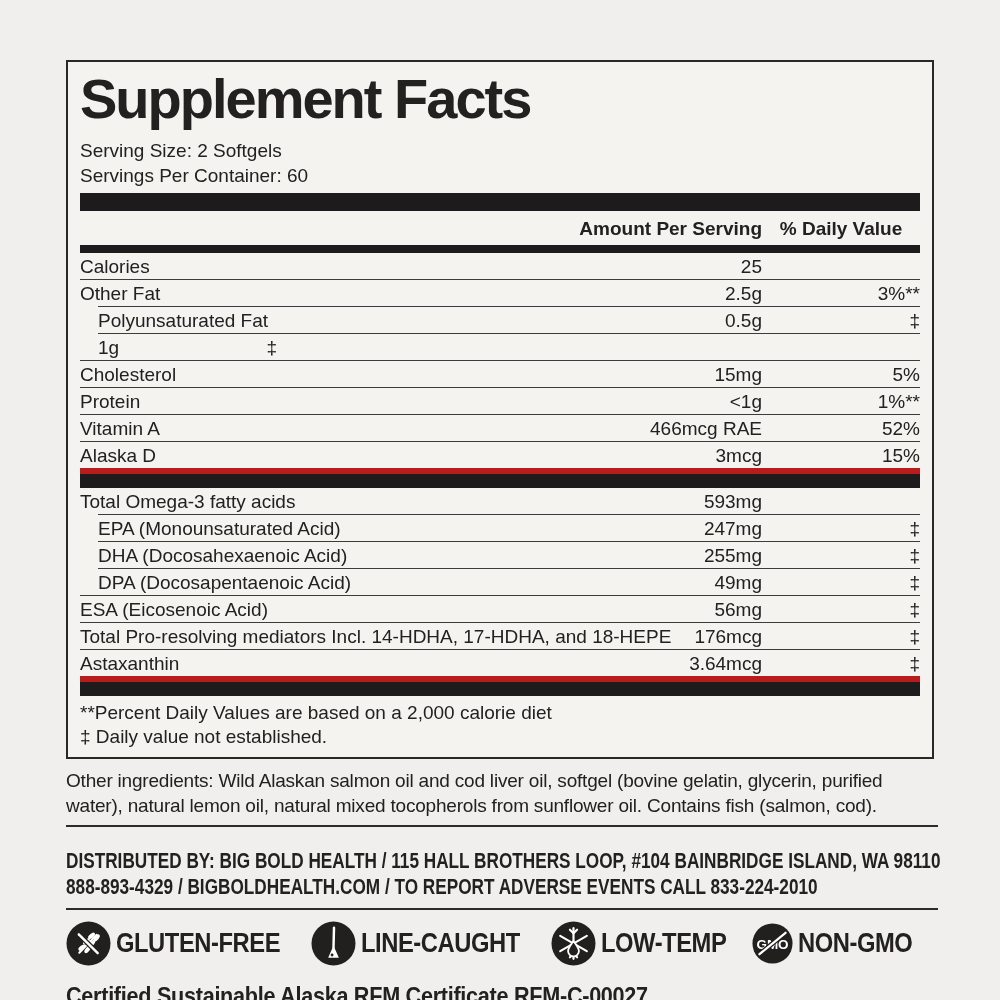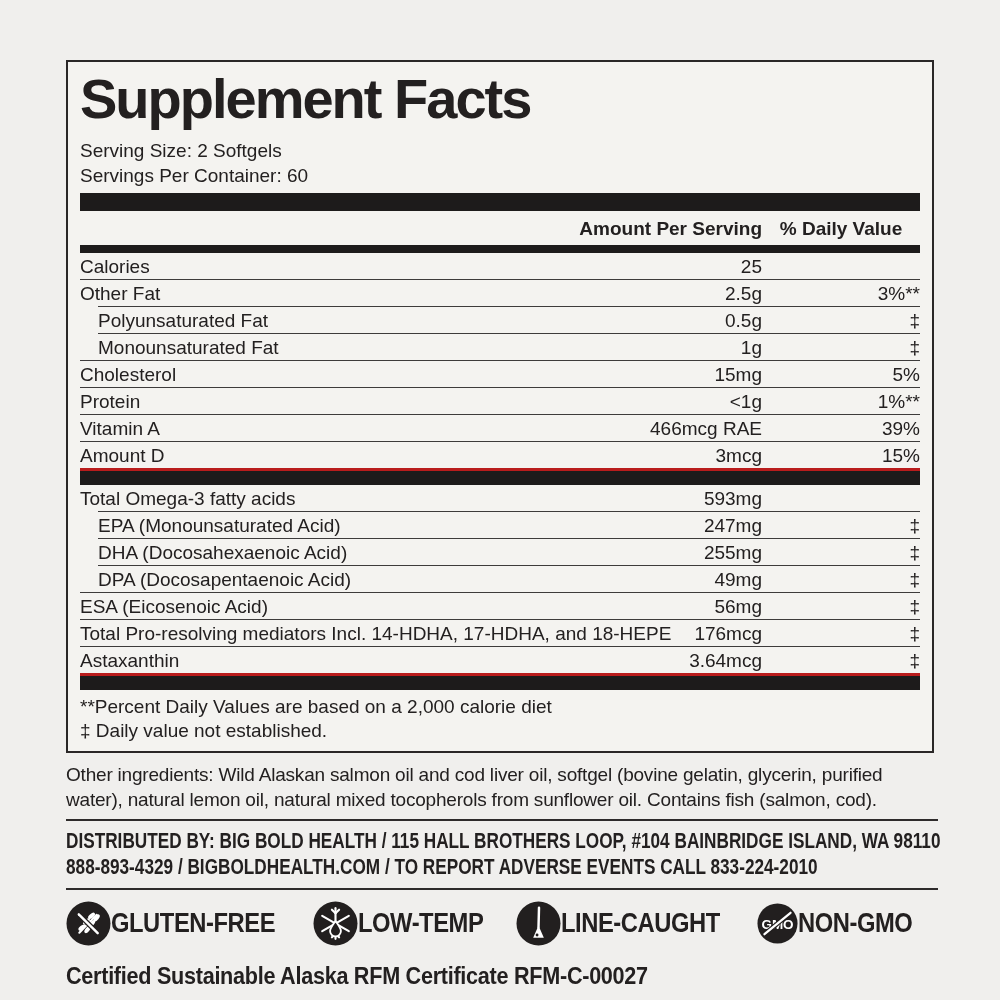--- a/index.html
+++ b/index.html
@@ -27,21 +27,21 @@
   .bar{background:#1d1b1b;}
   .bar-thick{height:18px;margin-top:5px;}
   .bar-thin{height:8px;}
   .bar-mid{height:14px;}
 
   .cols{display:flex;align-items:flex-end;padding:7px 0 5px 0;font-weight:bold;font-size:19px;}
   .c-spacer{flex:1 1 auto;}
   .c-amt{text-align:right;white-space:nowrap;}
   .c-dv{flex:0 0 158px;width:158px;text-align:center;white-space:nowrap;}
 
-  .rows-block{border-bottom:3px solid #b91c1c;}
+  .rows-block{border-bottom:6px solid #b91c1c;}
   .frow{
     display:flex;align-items:flex-end;
     border-top:1px solid #3d3b3b;
     min-height:24px;padding:1px 0 1px 0;
     font-size:19px;line-height:22px;
   }
   .frow.first{border-top:none;}
   .frow.indent{margin-left:18px;}
   .r-name{flex:1 1 auto;padding-right:8px;white-space:nowrap;}
   .r-amt{text-align:right;white-space:nowrap;}
@@ -49,26 +49,26 @@
   .frow.indent .r-dv{flex-basis:158px;}
 
   .footnotes{margin-top:5px;font-size:19px;line-height:24px;}
 
   
   .other-ing{
     margin-top:9px;font-size:19px;line-height:25px;letter-spacing:-0.2px;
     width:872px;
   }
   .rule{border:none;border-top:2px solid #2e2b2b;margin:7px 0 0 0;width:872px;}
-  .distributor{margin-top:7px;font-weight:bold;font-size:21.5px;line-height:26px;}
+  .distributor{margin-top:21px;font-weight:bold;font-size:21.5px;line-height:26px;}
   .cond{display:inline-block;transform:scaleX(0.80);transform-origin:0 50%;white-space:nowrap;}
   .rule2{border:none;border-top:2px solid #2e2b2b;margin:8px 0 0 0;width:872px;}
 
   .badges{display:flex;justify-content:space-between;align-items:center;margin-top:11px;width:862px;}
-  .badge{display:flex;align-items:center;justify-content:space-between;}
+  .badge{display:flex;align-items:center;gap:5px;justify-content:space-between;}
   .badge-label{font-weight:bold;font-size:27px;display:inline-block;transform:scaleX(0.88);transform-origin:0 50%;white-space:nowrap;letter-spacing:-0.5px;}
   .badge svg{display:block;}
 
   .certification{
     margin-top:16px;font-weight:bold;font-size:24px;letter-spacing:-0.3px;
     display:inline-block;transform:scaleX(0.9);transform-origin:0 50%;white-space:nowrap;
   }
 </style>
 </head>
 <body>
@@ -100,41 +100,40 @@
           <span class="r-name">Other Fat</span>
           <span class="r-amt">2.5g</span>
           <span class="r-dv">3%**</span>
         </div>
         <div class="frow indent">
           <span class="r-name">Polyunsaturated Fat</span>
           <span class="r-amt">0.5g</span>
           <span class="r-dv">‡</span>
         </div>
         <div class="frow indent">
-          <span class="r-name">Monounsaturated Fat</span>
           <span class="r-amt">1g</span>
           <span class="r-dv">‡</span>
         </div>
         <div class="frow">
           <span class="r-name">Cholesterol</span>
           <span class="r-amt">15mg</span>
           <span class="r-dv">5%</span>
         </div>
         <div class="frow">
           <span class="r-name">Protein</span>
           <span class="r-amt">&lt;1g</span>
           <span class="r-dv">1%**</span>
         </div>
         <div class="frow">
           <span class="r-name">Vitamin A</span>
           <span class="r-amt">466mcg RAE</span>
-          <span class="r-dv">39%</span>
-        </div>
-        <div class="frow">
-          <span class="r-name">Amount D</span>
+          <span class="r-dv">52%</span>
+        </div>
+        <div class="frow">
+          <span class="r-name">Alaska D</span>
           <span class="r-amt">3mcg</span>
           <span class="r-dv">15%</span>
         </div>
       </div>
 
     <div class="bar bar-mid"></div>
 
     <div class="rows-block">
         <div class="frow first">
           <span class="r-name">Total Omega-3 fatty acids</span>
@@ -210,45 +209,45 @@
         </g>
         <line x1="12.5" y1="13" x2="31" y2="31.5" stroke="#221f1f" stroke-width="5"></line>
         <line x1="12.5" y1="13" x2="31" y2="31.5" stroke="#fff" stroke-width="2.4" stroke-linecap="round"></line>
       </svg>
       <span class="badge-label">GLUTEN-FREE</span>
     </div>
 
     <div class="badge">
       <svg width="45" height="45" viewBox="0 0 44 44">
         <circle cx="22" cy="22" r="21.5" fill="#221f1f"></circle>
+        <line x1="22.5" y1="6.5" x2="22" y2="26" stroke="#fff" stroke-width="2.4" stroke-linecap="round"></line>
+        <path d="M22 24 L16.8 36 L27.2 36 Z" fill="#fff"></path>
+        <circle cx="20.6" cy="33.2" r="1.4" fill="#221f1f"></circle>
+      </svg>
+      <span class="badge-label">LINE-CAUGHT</span>
+    </div>
+
+    <div class="badge">
+      <svg width="45" height="45" viewBox="0 0 44 44">
+        <circle cx="22" cy="22" r="21.5" fill="#221f1f"></circle>
         <g stroke="#fff" stroke-width="2.1" stroke-linecap="round">
           <line x1="22" y1="7" x2="22" y2="37"></line>
           <line x1="9" y1="14.5" x2="35" y2="29.5"></line>
           <line x1="9" y1="29.5" x2="35" y2="14.5"></line>
           <line x1="18.5" y1="8.5" x2="22" y2="12"></line>
           <line x1="25.5" y1="8.5" x2="22" y2="12"></line>
           <line x1="18.5" y1="35.5" x2="22" y2="32"></line>
           <line x1="25.5" y1="35.5" x2="22" y2="32"></line>
         </g>
         <path d="M22 19.5 c3.3 4.8 5.3 7.2 5.3 9.8 a5.3 5.3 0 0 1 -10.6 0 c0 -2.6 2 -5 5.3 -9.8 Z" fill="#221f1f" stroke="#fff" stroke-width="1.8"></path>
       </svg>
       <span class="badge-label">LOW-TEMP</span>
     </div>
 
     <div class="badge">
-      <svg width="45" height="45" viewBox="0 0 44 44">
-        <circle cx="22" cy="22" r="21.5" fill="#221f1f"></circle>
-        <line x1="22.5" y1="6.5" x2="22" y2="26" stroke="#fff" stroke-width="2.4" stroke-linecap="round"></line>
-        <path d="M22 24 L16.8 36 L27.2 36 Z" fill="#fff"></path>
-        <circle cx="20.6" cy="33.2" r="1.4" fill="#221f1f"></circle>
-      </svg>
-      <span class="badge-label">LINE-CAUGHT</span>
-    </div>
-
-    <div class="badge">
       <svg width="41" height="41" viewBox="0 0 44 44">
         <circle cx="22" cy="22" r="21.5" fill="#221f1f"></circle>
         <text x="22" y="27.5" text-anchor="middle" font-family="Liberation Sans, DejaVu Sans, sans-serif" font-size="14.5" font-weight="bold" fill="#ffffff">GMO</text>
         <line x1="8" y1="33.5" x2="36" y2="10.5" stroke="#221f1f" stroke-width="5"></line>
         <line x1="8" y1="33.5" x2="36" y2="10.5" stroke="#fff" stroke-width="2.4" stroke-linecap="round"></line>
       </svg>
       <span class="badge-label">NON-GMO</span>
     </div>
 
   </div>

